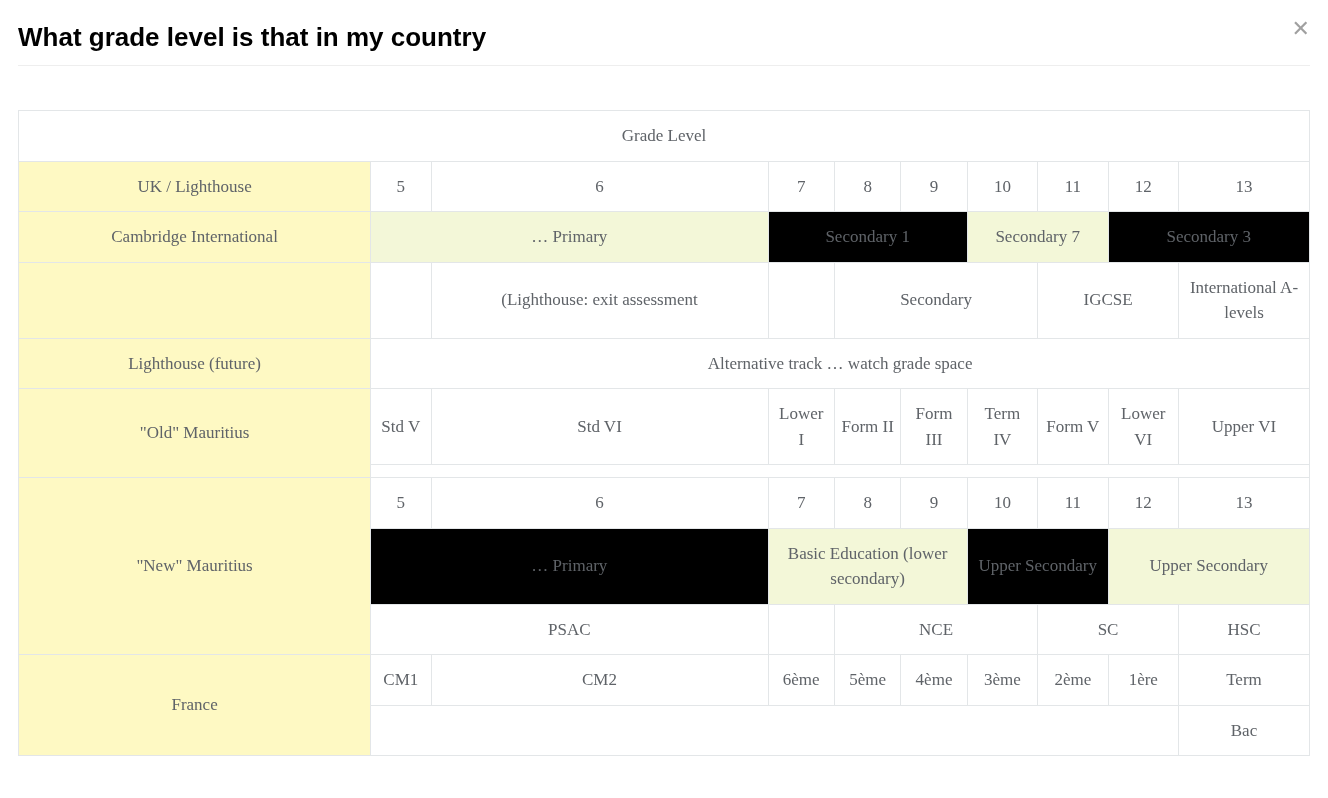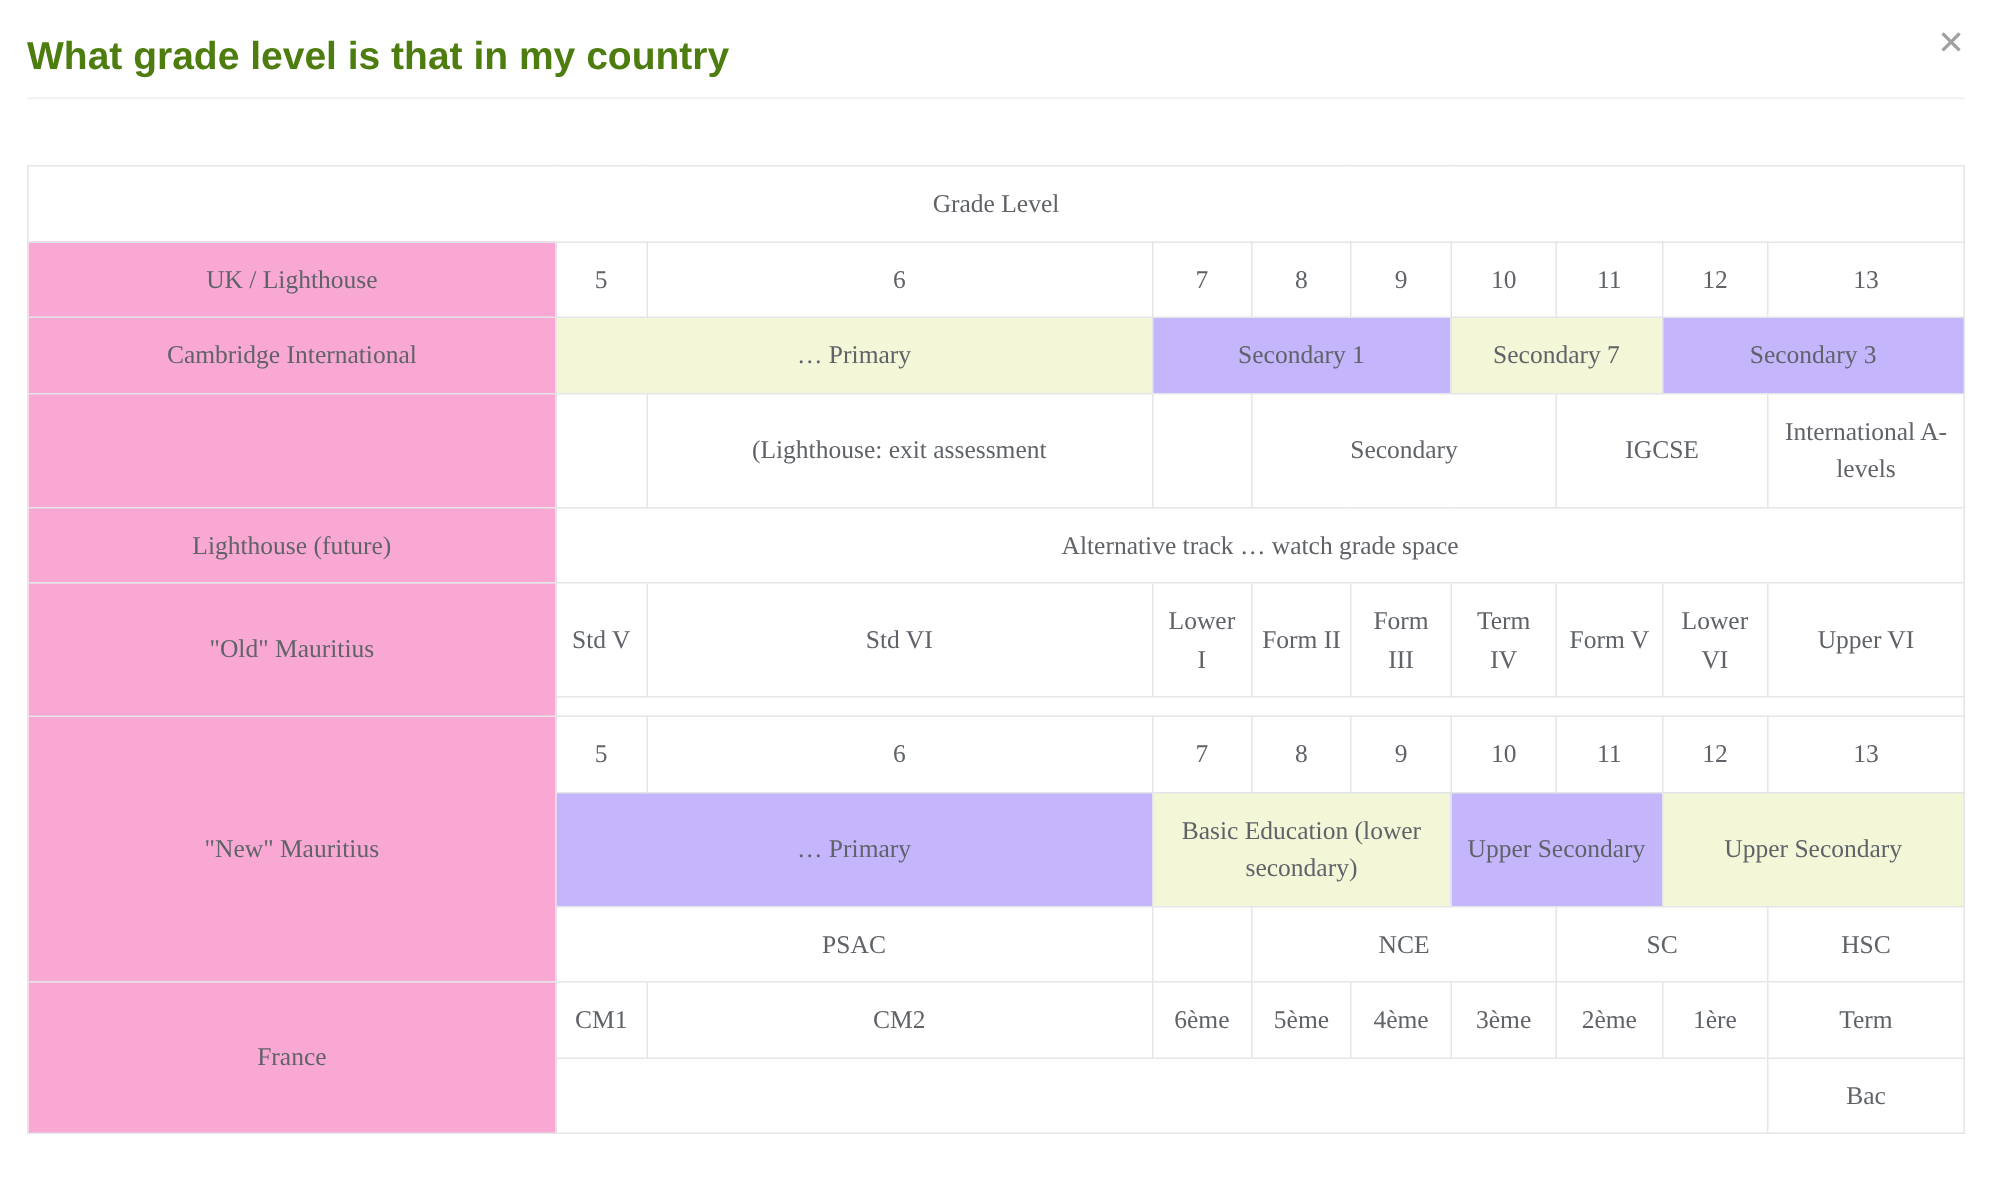--- a/index.html
+++ b/index.html
@@ -20,21 +20,21 @@
   .modal-header {
     display: flex;
     justify-content: space-between;
     align-items: flex-start;
     padding: 18px 0 8px 0;
     border-bottom: 1px solid #eee;
   }
   .modal-title {
     font-size: 26px;
     font-weight: 600;
-    color: #4d7c0f;
+    color: #000000;
     margin: 0;
   }
   .close-btn {
     background: none; border: none; cursor: pointer;
     font-size: 22px; color: #a0a0a0;
     padding: 0; line-height: 1;
   }
   .table-wrap {
     margin-top: 44px;
     font-family: Liberation Serif, serif;
@@ -47,25 +47,25 @@
   }
   td {
     border: 1px solid #e3e6e8;
     text-align: center;
     vertical-align: middle;
     padding: 12px 6px;
     color: #5f6368;
     font-size: 17px;
   }
   td.label-col {
-    background: #f9a8d4; 
+    background: #fef9c3; 
     text-align: center;
   }
   td.yellow {
-    background: #c4b5fd;
+    background: #000000;
   }
   td.pale {
     background: #f3f7d8;
   }
   
   col.c-label { width: 350px; }
   col.c-g5    { width: 60px; }
   col.c-g6    { width: 335px; }
   col.c-g7    { width: 66px; }
   col.c-g8    { width: 66px; }

